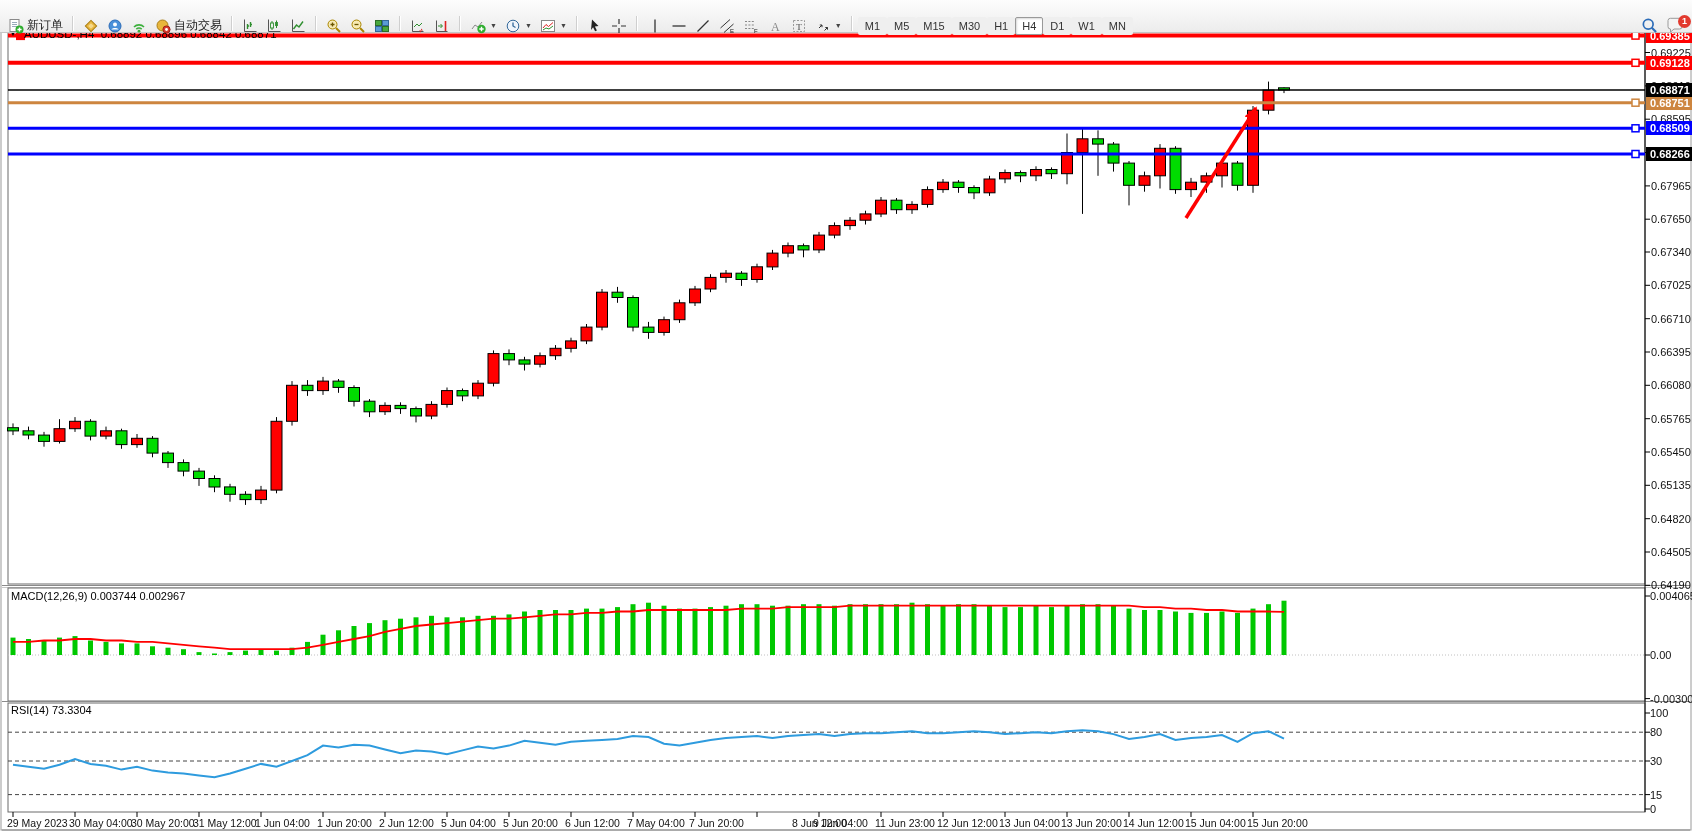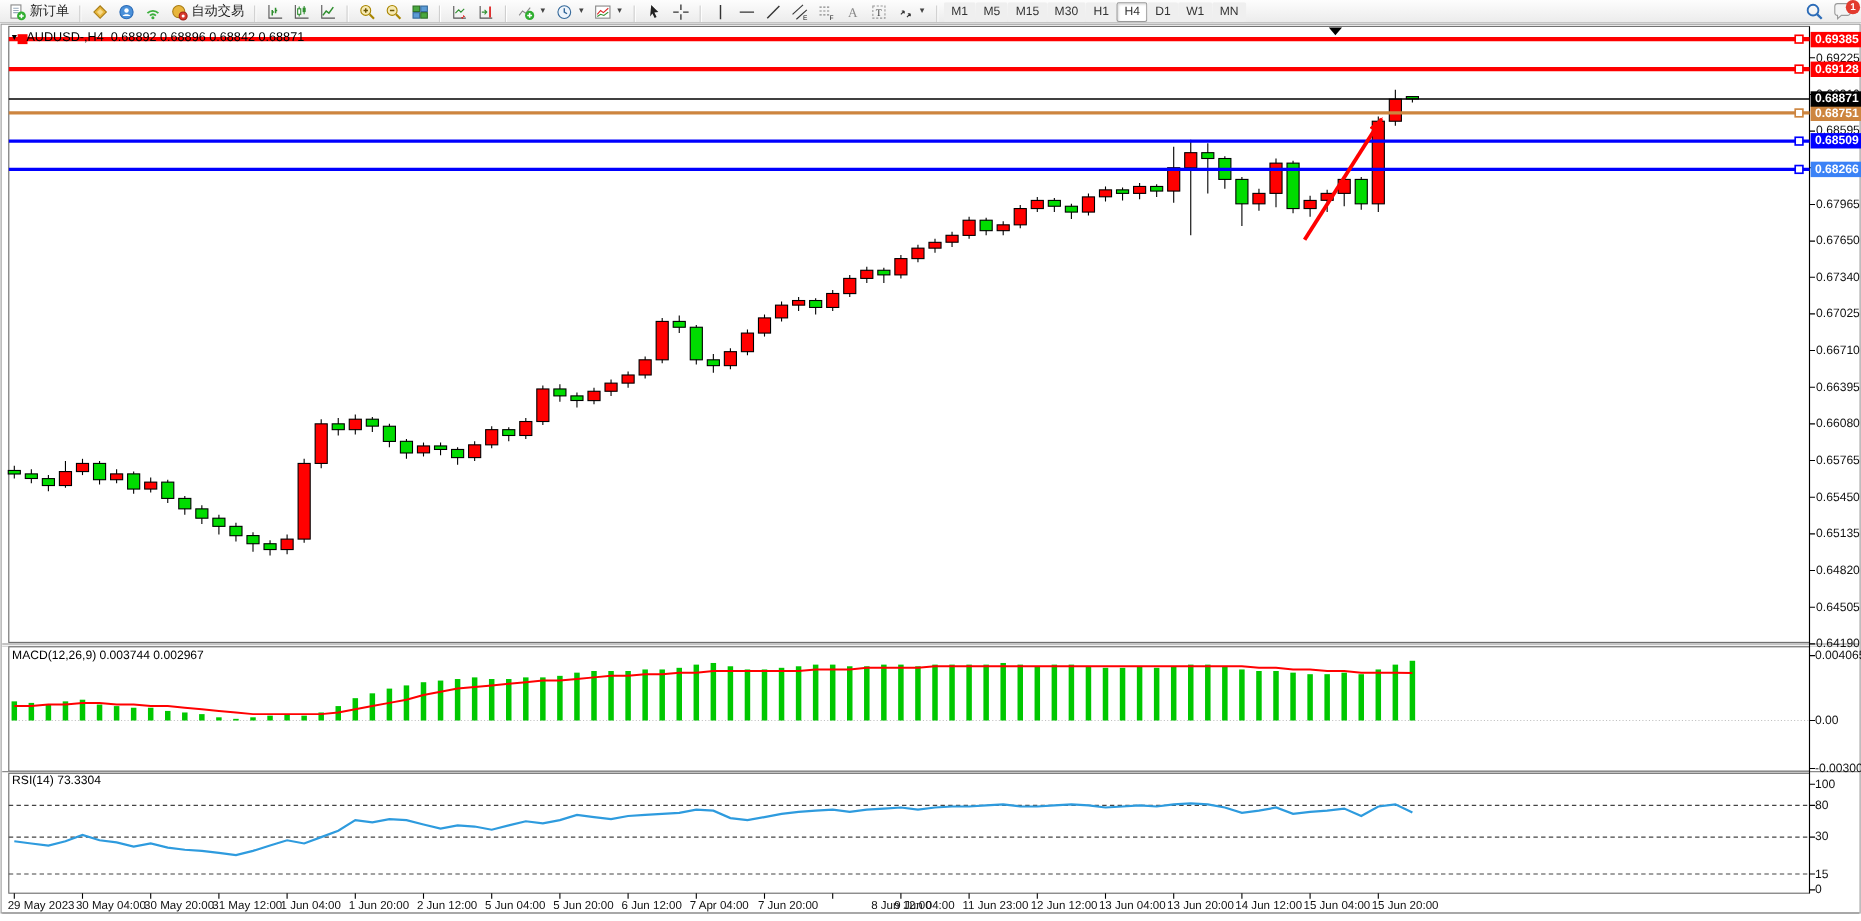--- a/index.html
+++ b/index.html
@@ -1,18 +1,18 @@
 <!DOCTYPE html>
 <html><head>
 <meta charset="utf-8">
 <style>
   html,body{margin:0;padding:0;background:#fff;font-family:"Liberation Sans",sans-serif;}
   #app{position:relative;width:1692px;height:837px;overflow:hidden;background:#fff;}
   
-  #toolbar{position:absolute;left:0;top:0;width:1692px;height:21px;background:linear-gradient(#fdfdfd,#ececec);border-bottom:1px solid #c5c5c5;display:flex;align-items:flex-end;padding:0 4px;box-sizing:border-box;z-index:60;}
+  #toolbar{position:absolute;left:0;top:0;width:1692px;height:21px;background:linear-gradient(#fdfdfd,#ececec);border-bottom:1px solid #c5c5c5;display:flex;align-items:flex-start;padding:16px 4px;box-sizing:border-box;z-index:60;}
   .tbtn{height:19px;display:flex;align-items:center;justify-content:center;gap:3px;background:transparent;border:1px solid transparent;font-size:12px;color:#222;padding:0 3px;border-radius:2px;white-space:nowrap;font-family:"Liberation Sans",sans-serif;cursor:default;}
   .tbtn svg{display:block}
   .sep{width:0;height:15px;border-left:1px solid #cfcfcf;border-right:1px solid #ffffff;margin:0 5px;}
   .caret{font-size:7px;color:#444;margin-left:1px;}
   .tf{font-size:11px;padding:2px 6px;border:1px solid transparent;color:#333;border-radius:2px;}
   .tf.active{background:#fff;border:1px solid #999;box-shadow:inset 1px 1px 2px #d8d8d8;}
   .spacer{flex:1}
   #chat-btn{position:relative;}
   #chat-badge{position:absolute;top:-2px;right:-4px;background:#e23a2e;color:#fff;border-radius:8px;font-size:9px;font-weight:bold;min-width:13px;height:13px;line-height:13px;text-align:center;}
   
@@ -644,41 +644,41 @@
       <div class="ptick" style="top:413px;background:none;">0.65765</div>
       <div class="ptick" style="top:446px;background:none;">0.65450</div>
       <div class="ptick" style="top:479px;background:none;">0.65135</div>
       <div class="ptick" style="top:513px;background:none;">0.64820</div>
       <div class="ptick" style="top:546px;background:none;">0.64505</div>
       <div class="ptick" style="top:579px;background:none;">0.64190</div>
       <div class="plabel" style="top:29px;background:#FF0000;">0.69385</div>
       <div class="plabel" style="top:56px;background:#FF0000;">0.69128</div>
       <div class="plabel" style="top:96px;background:#CD853F;">0.68751</div>
       <div class="plabel" style="top:121px;background:#0000FF;">0.68509</div>
-      <div class="plabel" style="top:147px;background:#3b82f6;">0.68266</div>
+      <div class="plabel" style="top:147px;background:#000000;">0.68266</div>
       <div class="plabel" style="top:83px;background:#000000;">0.68871</div>
       <div class="itick" style="top:590px;">0.004065</div>
       <div class="itick" style="top:649px;">0.00</div>
       <div class="itick" style="top:693px;">-0.003005</div>
       <div class="itick" style="top:707px;">100</div>
       <div class="itick" style="top:726px;">80</div>
       <div class="itick" style="top:755px;">30</div>
       <div class="itick" style="top:789px;">15</div>
       <div class="itick" style="top:803px;">0</div>
       <div class="ttick" style="left:7px;">29 May 2023</div>
       <div class="ttick" style="left:69px;">30 May 04:00</div>
       <div class="ttick" style="left:131px;">30 May 20:00</div>
       <div class="ttick" style="left:193px;">31 May 12:00</div>
       <div class="ttick" style="left:255px;">1 Jun 04:00</div>
       <div class="ttick" style="left:317px;">1 Jun 20:00</div>
       <div class="ttick" style="left:379px;">2 Jun 12:00</div>
       <div class="ttick" style="left:441px;">5 Jun 04:00</div>
       <div class="ttick" style="left:503px;">5 Jun 20:00</div>
       <div class="ttick" style="left:565px;">6 Jun 12:00</div>
-      <div class="ttick" style="left:627px;">7 Apr 04:00</div>
+      <div class="ttick" style="left:627px;">7 May 04:00</div>
       <div class="ttick" style="left:689px;">7 Jun 20:00</div>
       <div class="ttick" style="left:792px;">8 Jun 12:00</div>
       <div class="ttick" style="left:813px;">9 Jun 04:00</div>
       <div class="ttick" style="left:875px;">11 Jun 23:00</div>
       <div class="ttick" style="left:937px;text-align:center;">12 Jun 12:00</div>
       <div class="ttick" style="left:999px;">13 Jun 04:00</div>
       <div class="ttick" style="left:1061px;">13 Jun 20:00</div>
       <div class="ttick" style="left:1123px;">14 Jun 12:00</div>
       <div class="ttick" style="left:1185px;">15 Jun 04:00</div>
       <div class="ttick" style="left:1247px;">15 Jun 20:00</div>

